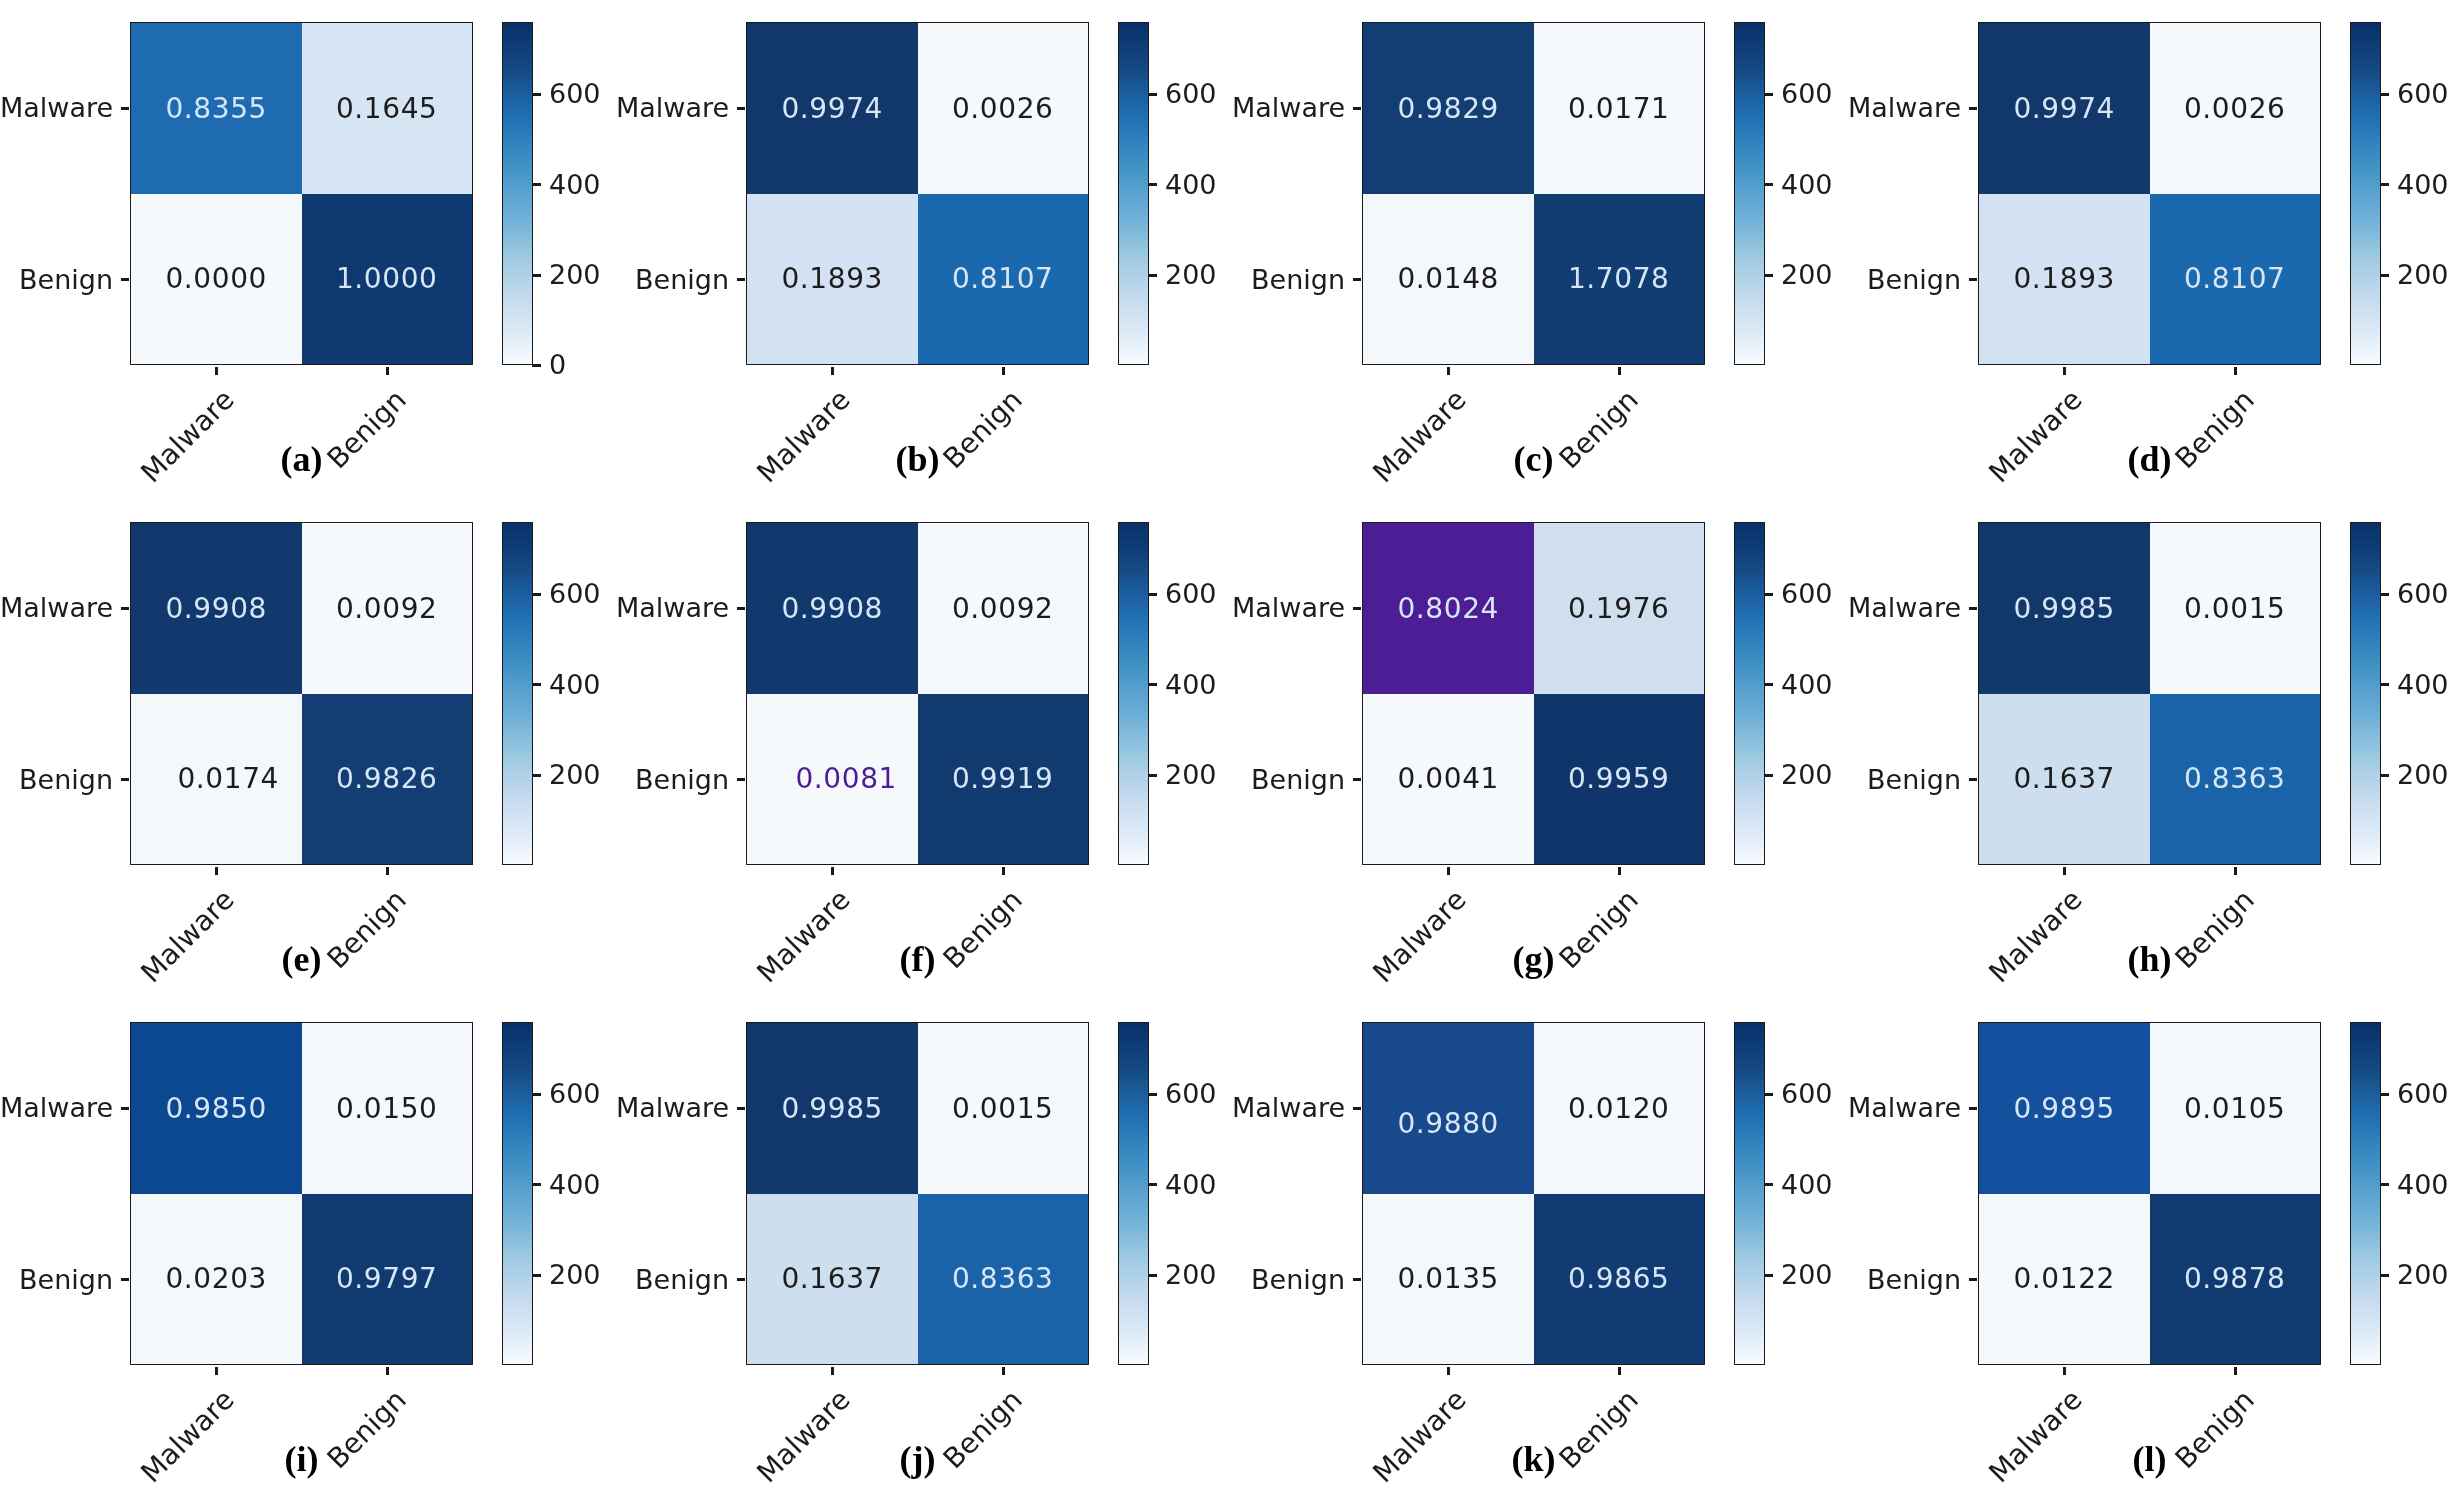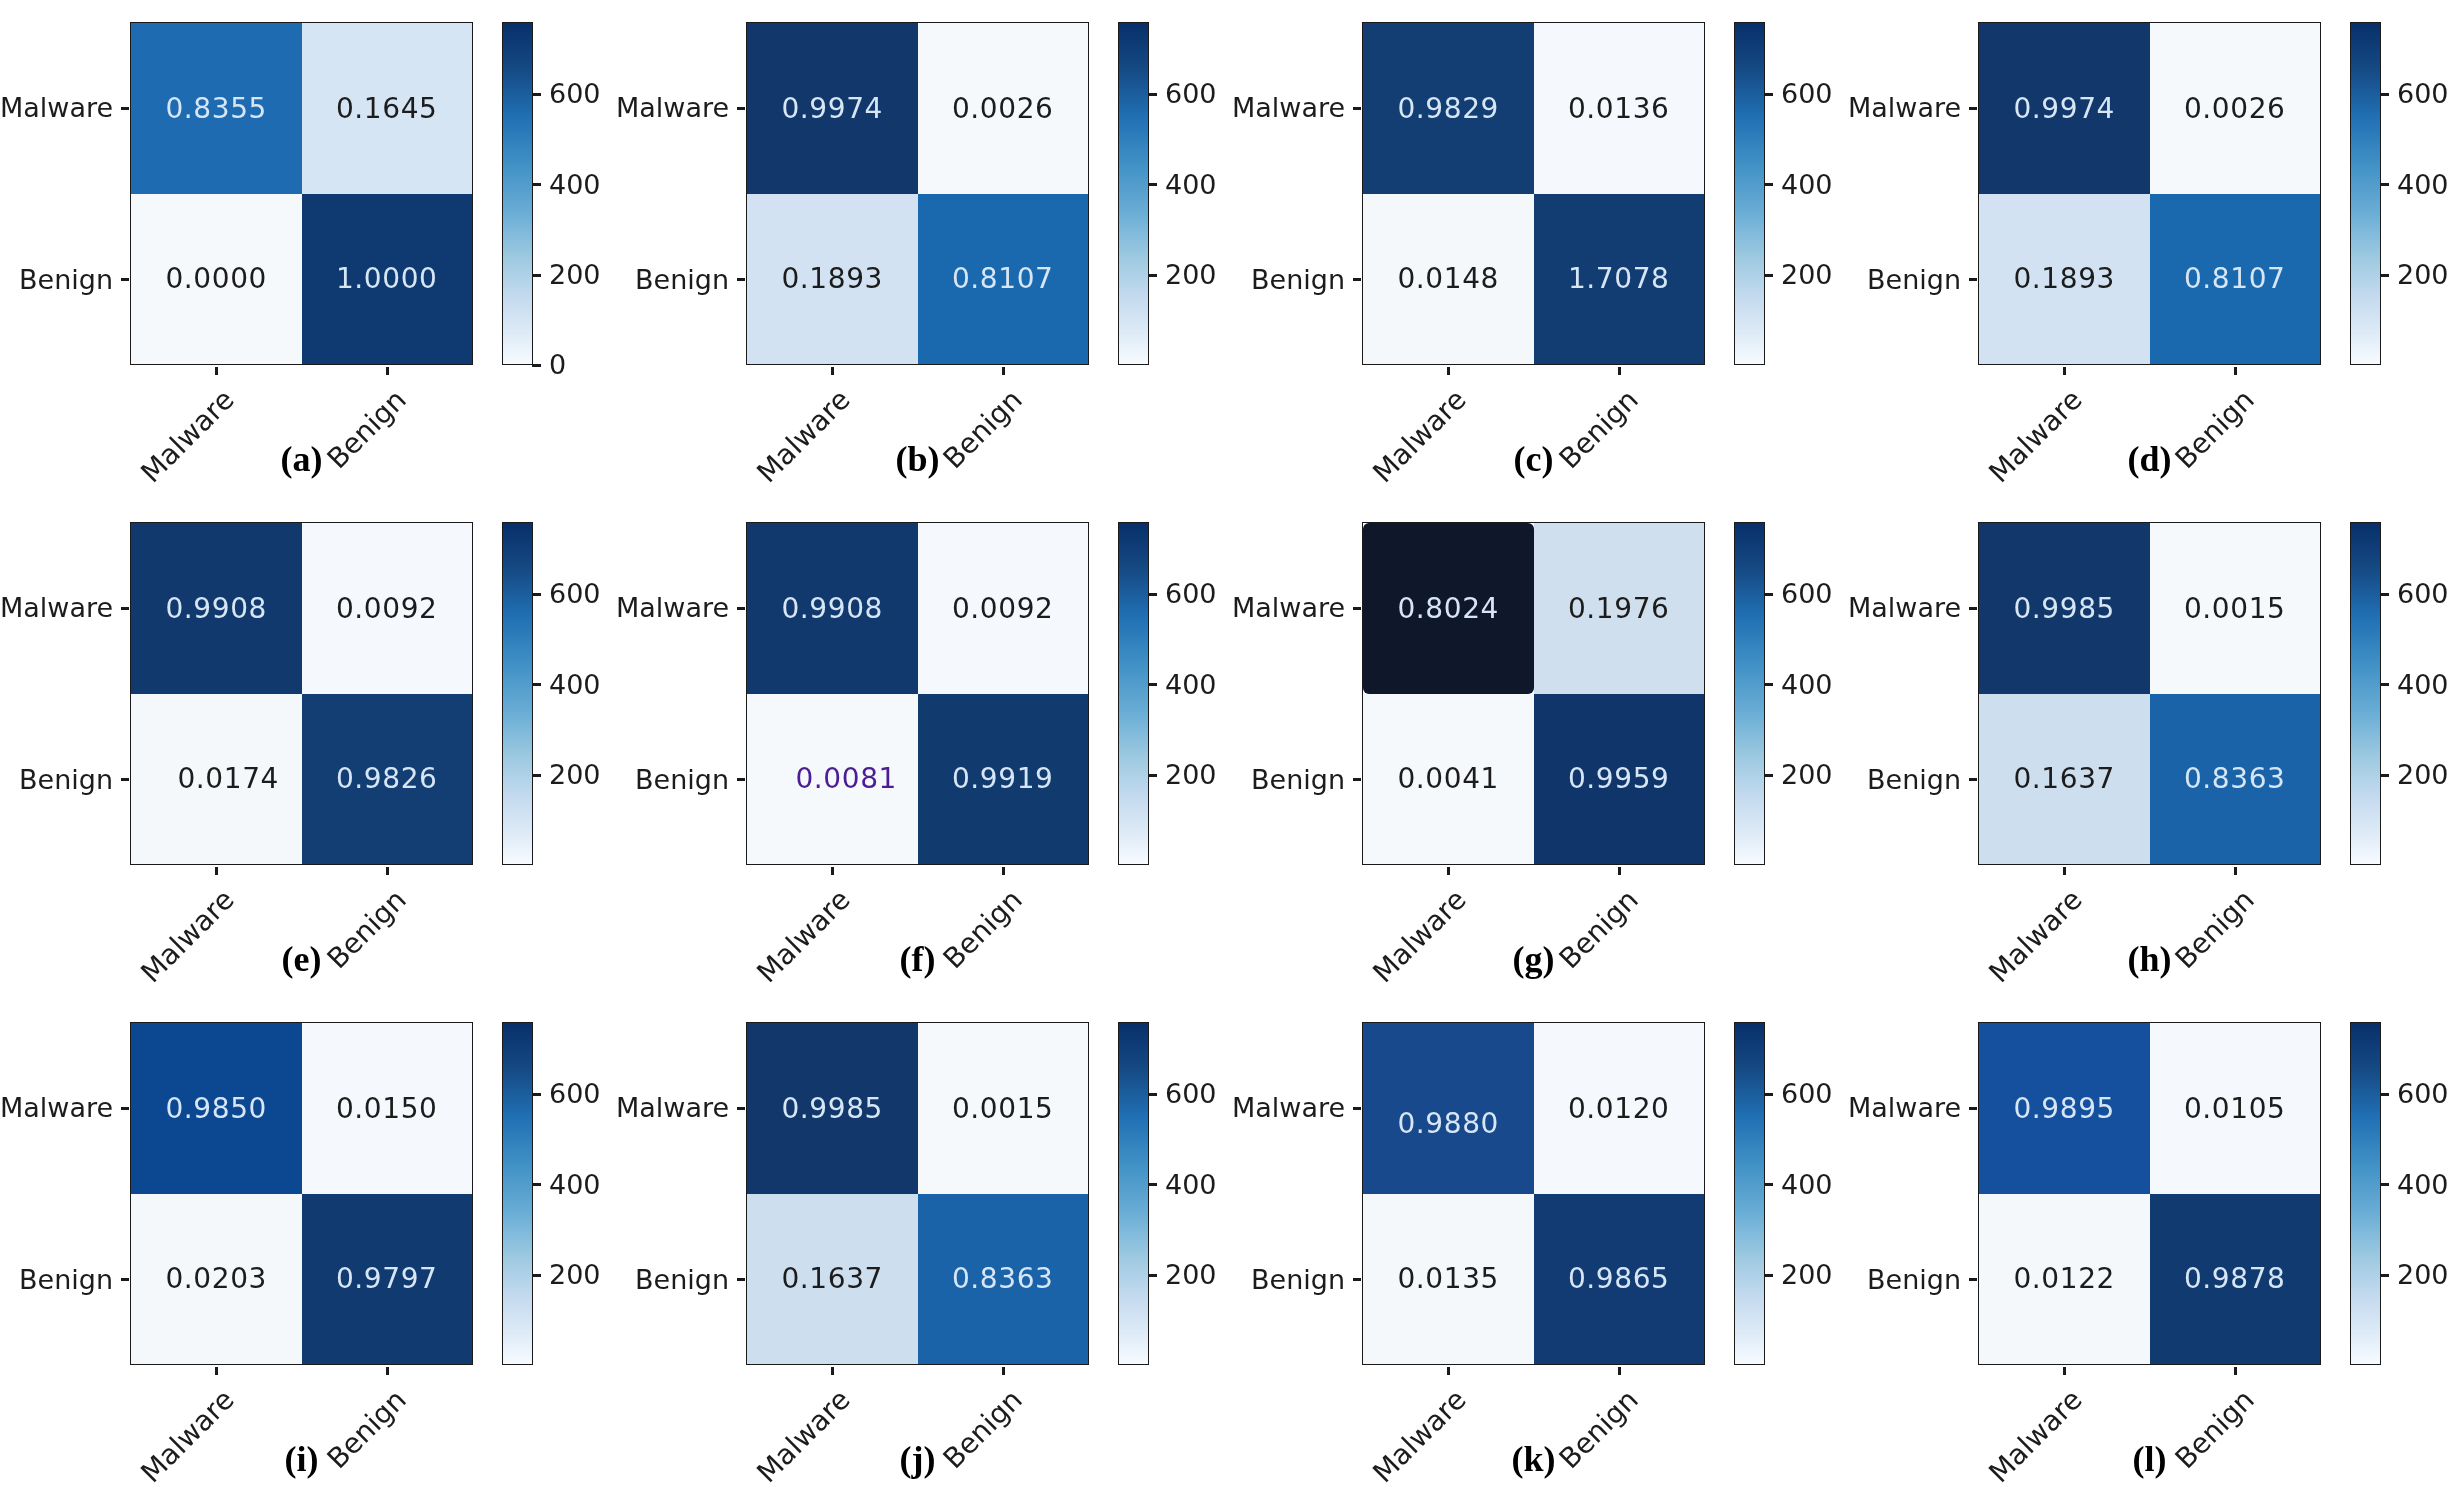--- a/index.html
+++ b/index.html
@@ -134,21 +134,21 @@
   <div class="panel">
     <div class="ylabel yl0">Malware</div>
     <div class="ylabel yl1">Benign</div>
     <div class="ytick yt0"></div>
     <div class="ytick yt1"></div>
     <div class="matrix">
       <div class="cell c00" style="background: rgb(19, 62, 115);">
           <span class="val" style="color: rgb(215, 230, 245);">0.9829</span>
         </div>
       <div class="cell c01" style="background: rgb(245, 248, 252);">
-          <span class="val" style="color: rgb(28, 28, 28);">0.0136</span>
+          <span class="val" style="color: rgb(28, 28, 28);">0.0171</span>
         </div>
       <div class="cell c10" style="background: rgb(244, 248, 251);">
           <span class="val" style="color: rgb(28, 28, 28);">0.0148</span>
         </div>
       <div class="cell c11" style="background: rgb(18, 61, 114);">
           <span class="val" style="color: rgb(215, 230, 245);">1.7078</span>
         </div>
     </div>
     <div class="xtick xt0"></div>
     <div class="xtick xt1"></div>
@@ -278,21 +278,21 @@
       <div class="cbtick" style="top: 274px;"></div>
       <div class="cbticklabel" style="top: 259px;">200</div>
     </div>
 
   <div class="panel">
     <div class="ylabel yl0">Malware</div>
     <div class="ylabel yl1">Benign</div>
     <div class="ytick yt0"></div>
     <div class="ytick yt1"></div>
     <div class="matrix">
-      <div class="cell c00" style="background: #0f172a; border-radius: 6px;">
+      <div class="cell c00" style="background: #4c1d95;">
           <span class="val" style="color: rgb(215, 230, 245);">0.8024</span>
         </div>
       <div class="cell c01" style="background: rgb(207, 223, 238);">
           <span class="val" style="color: rgb(28, 28, 28);">0.1976</span>
         </div>
       <div class="cell c10" style="background: rgb(246, 249, 252);">
           <span class="val" style="color: rgb(28, 28, 28);">0.0041</span>
         </div>
       <div class="cell c11" style="background: rgb(15, 53, 106);">
           <span class="val" style="color: rgb(215, 230, 245);">0.9959</span>

